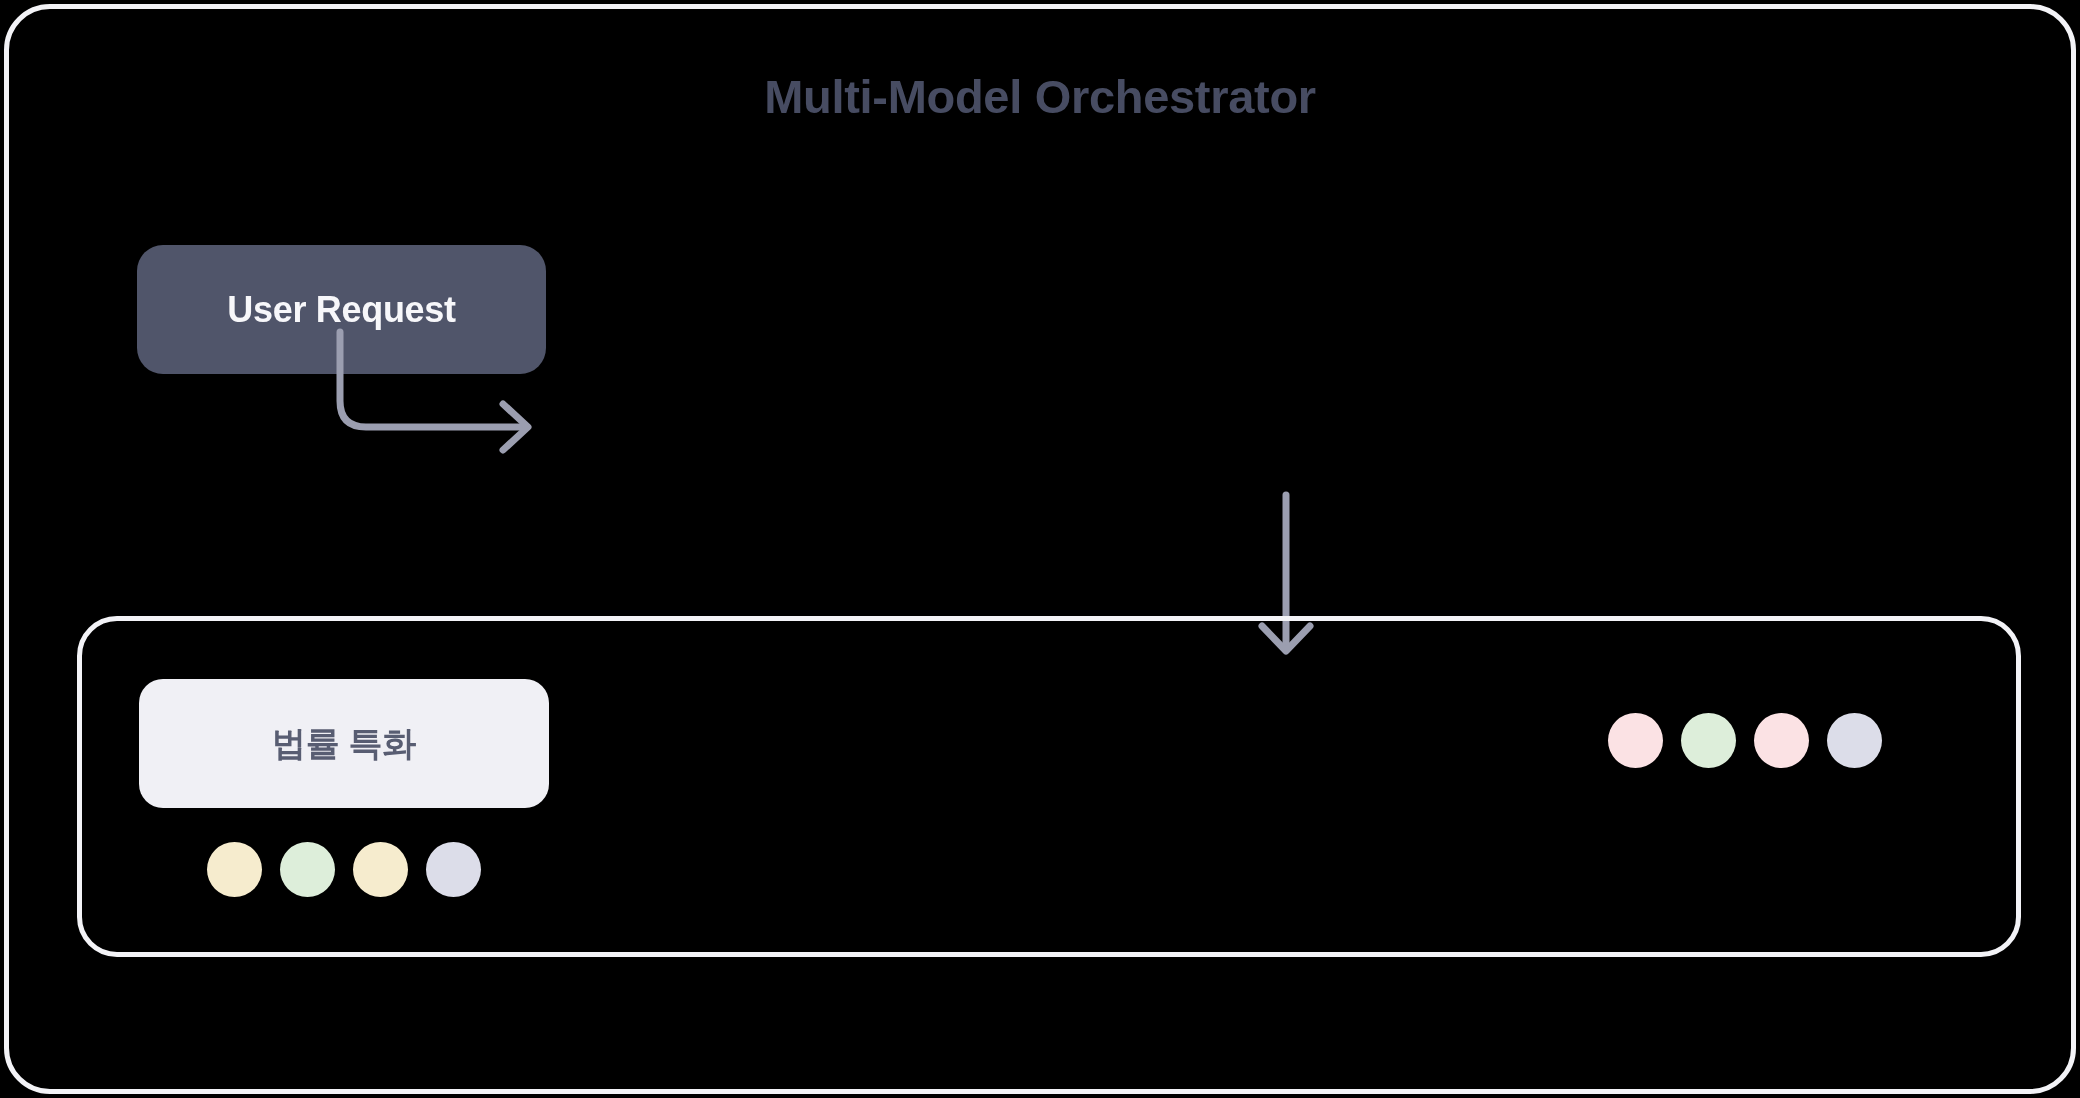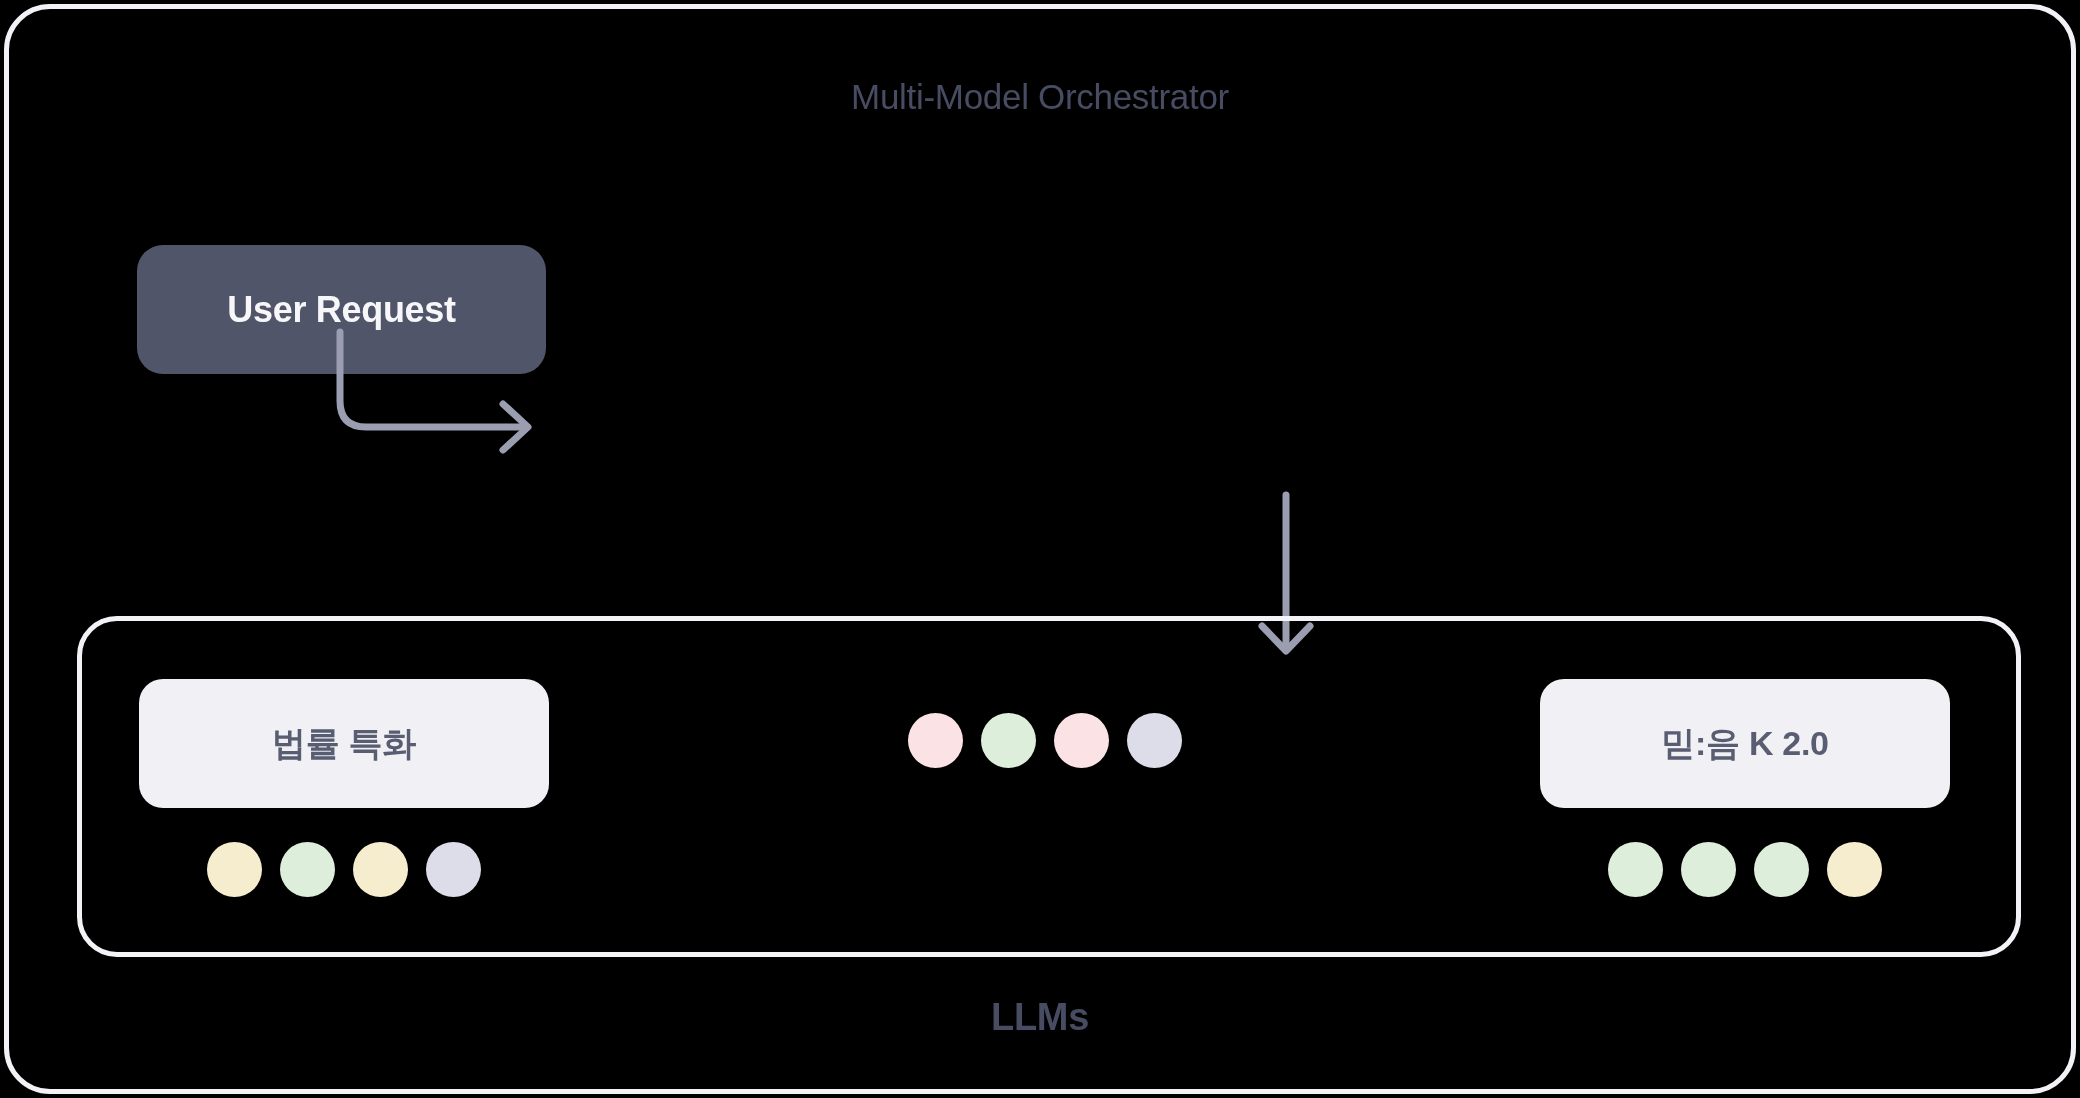--- a/index.html
+++ b/index.html
@@ -24,21 +24,21 @@
   }
   .outer-card{
     position:absolute;inset:4px;
     border:5px solid var(--card-border,#f3f3f7);
     border-radius:46px;
     background:transparent;
   }
   .diagram-title{
     position:absolute;left:0;right:0;top:66px;height:44px;
     text-align:center;line-height:44px;
-    font-size:35px;font-weight:normal;letter-spacing:-0.3px;
+    font-size:47px;font-weight:bold;letter-spacing:-0.3px;
     color:var(--heading-text,#474c62);
   }
   .node{
     position:absolute;display:flex;align-items:center;justify-content:center;
     background:var(--dark-box-bg,#50556a);
     color:var(--dark-box-text,#f7f7fa);
     font-size:36px;font-weight:bold;letter-spacing:-0.3px;
     border-radius:26px;
     margin-top:43px;
   }
@@ -110,27 +110,17 @@
           </div>
         </div>
         <div class="model">
           <div class="dots">
             <span class="dot" style="background: rgb(251, 226, 228);"></span>
             <span class="dot" style="background: rgb(221, 238, 218);"></span>
             <span class="dot" style="background: rgb(251, 226, 228);"></span>
             <span class="dot" style="background: rgb(220, 221, 233);"></span>
           </div>
         </div>
-        <div class="model">
-          <div class="model-box">믿:음 K 2.0</div>
-          <div class="dots">
-            <span class="dot" style="background: rgb(221, 238, 218);"></span>
-            <span class="dot" style="background: rgb(221, 238, 218);"></span>
-            <span class="dot" style="background: rgb(221, 238, 218);"></span>
-            <span class="dot" style="background: rgb(246, 236, 206);"></span>
-          </div>
-        </div>
       </div>
 
-    <div class="llms-label">LLMs</div>
 
   </div>
 </div>
 
 </body></html>

